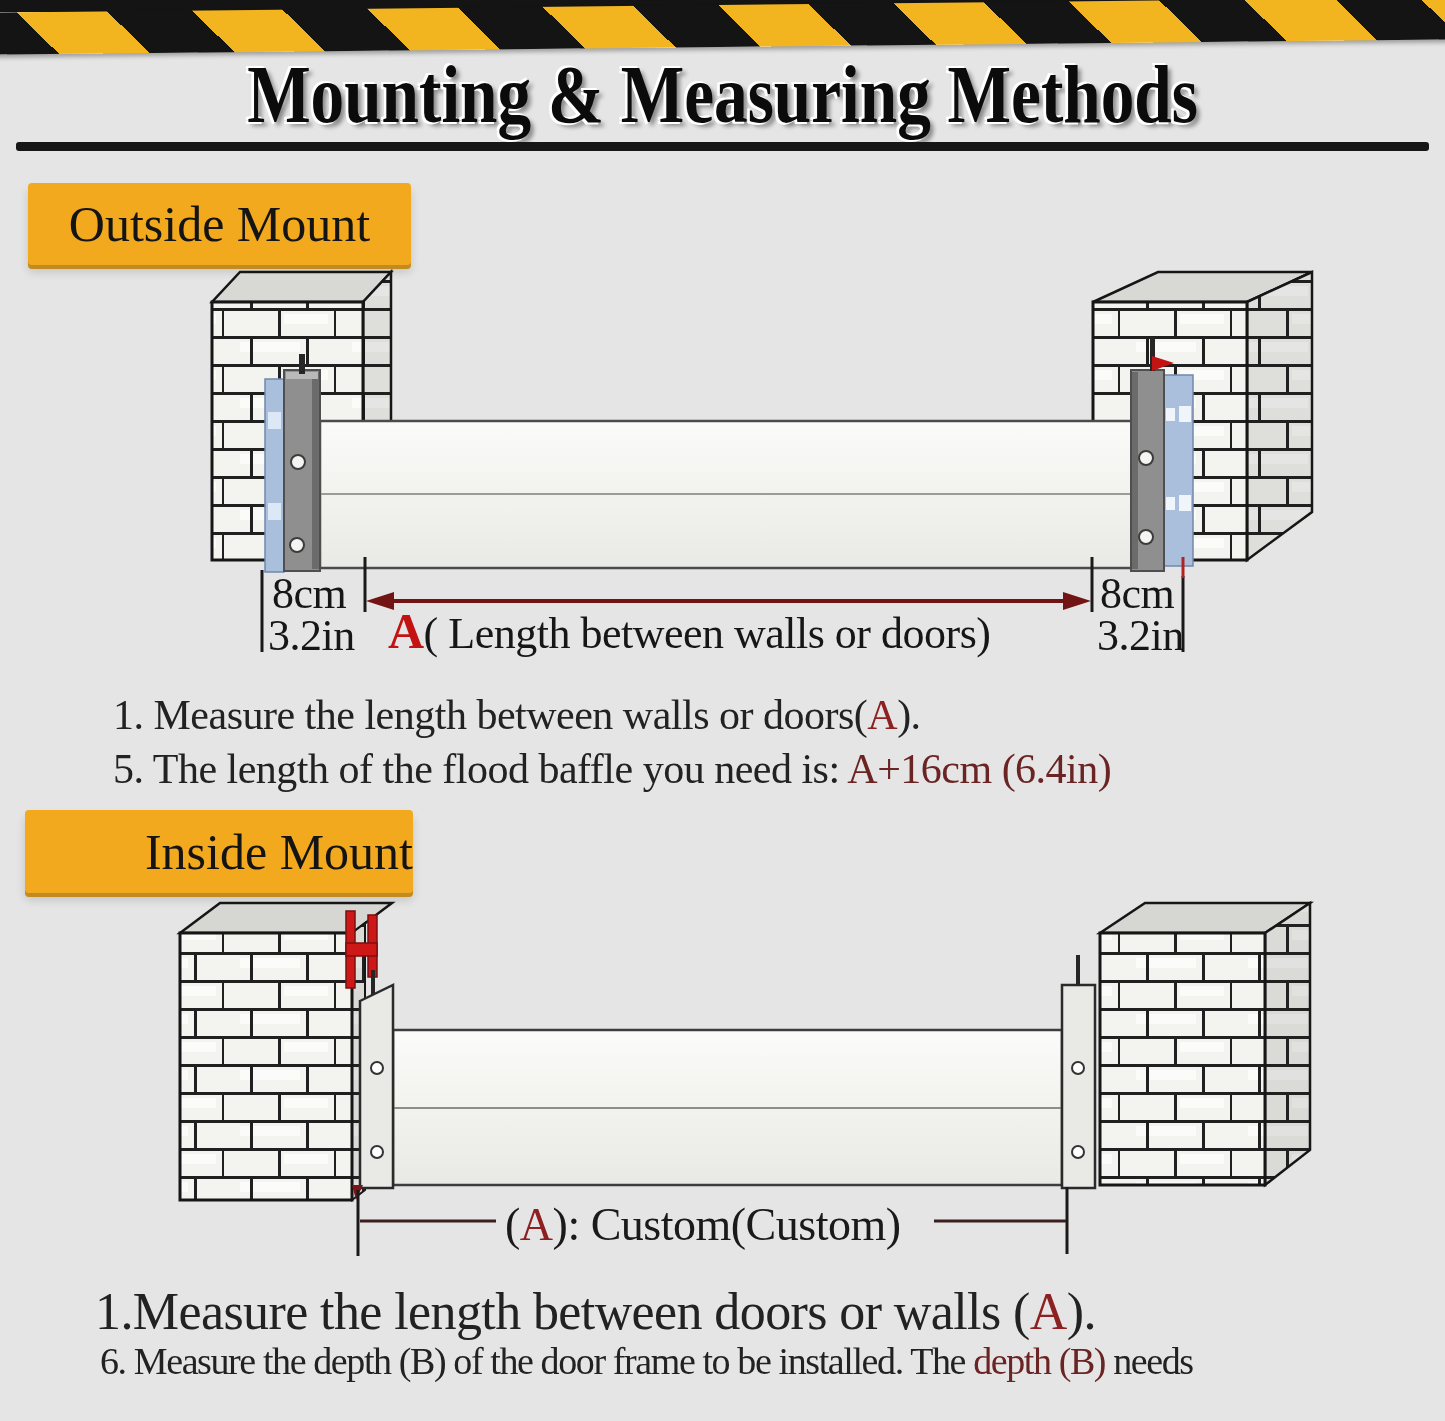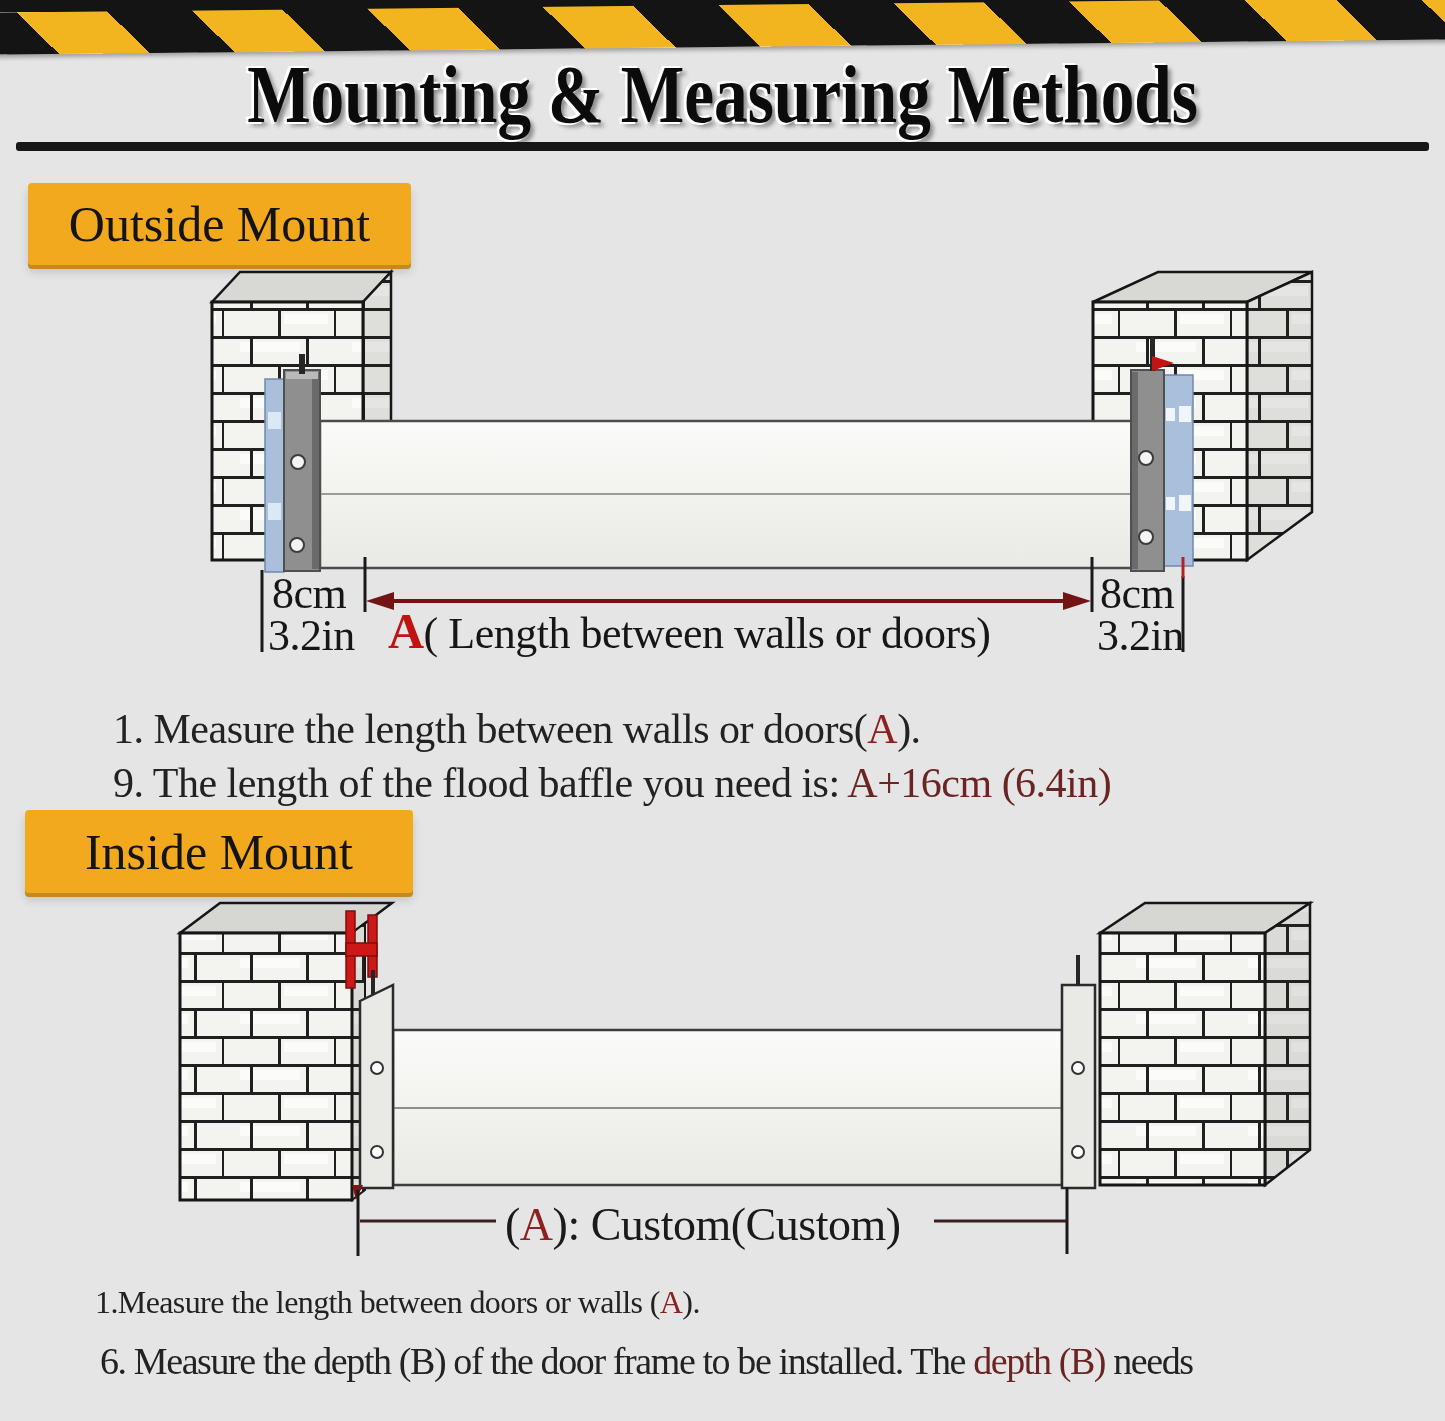--- a/index.html
+++ b/index.html
@@ -15,37 +15,37 @@
         text-align:center;font-weight:700;font-size:82px;color:#0b0b0b;
         transform:scaleX(0.82);transform-origin:50% 50%;
         text-shadow:-3px -2px 0 #ffffff,-3px 2px 0 #ffffff,4px 4px 5px rgba(0,0,0,.40);}
   .title-bar{position:absolute;top:142px;left:16px;width:1413px;height:9px;background:#161616;border-radius:3px;}
 
   
   .badge{position:absolute;display:flex;align-items:center;justify-content:center;
         background:#f2a91e;border-radius:4px;font-size:50px;color:#141414;
         box-shadow:0 4px 0 rgba(193,132,14,.9),0 7px 10px rgba(0,0,0,.15);}
   .badge-outside{left:28px;top:183px;width:383px;height:82px;}
-  .badge-inside{left:25px;top:810px;width:388px;height:83px;}
+  .badge-inside{left:25px;top:810px;width:388px;height:83px;justify-content:flex-end;}
 
   
   .m{position:absolute;font-size:44px;line-height:1;color:#161616;letter-spacing:-0.5px;}
   .spanlabel{position:absolute;left:388px;top:606px;font-size:44px;line-height:1;
         color:#161616;letter-spacing:-0.5px;white-space:nowrap;}
   .spanlabel .biga{color:#c31212;font-weight:700;font-size:50px;}
   .depthlabel{position:absolute;left:390px;top:918px;font-size:42px;line-height:1.1;
         color:#5a2121;letter-spacing:-0.5px;white-space:nowrap;}
   .depthlabel .gt{font-size:58px;vertical-align:-7px;}
   .lenlabel{position:absolute;left:505px;top:1202px;font-size:46px;line-height:1;
         color:#1a1a1a;letter-spacing:-0.5px;white-space:nowrap;}
   .lenlabel .a{color:#8d2020;}
 
   
   .step{position:absolute;font-size:42px;line-height:1;color:#222222;
-        letter-spacing:-0.5px;white-space:nowrap;margin-top:14px;}
+        letter-spacing:-0.5px;white-space:nowrap;}
   .step2{position:absolute;font-size:38px;line-height:1;color:#222222;
         letter-spacing:-1.4px;white-space:nowrap;}
   .em-red{color:#8d2020;}
   .em-maroon{color:#6b2424;}
 
   svg{position:absolute;left:0;top:0;}
 </style>
 </head>
 <body>
 
@@ -188,27 +188,27 @@
   <div class="m" style="left:1097px;top:614px">3.2in</div>
 
   <div class="spanlabel">
     <span class="biga">A</span><span>( Length between walls or doors)</span>
   </div>
 
   <div class="step" style="left:113px;top:694px">
     <span>1. Measure the length between walls or doors(</span><span class="em-red">A</span><span>).</span>
   </div>
   <div class="step" style="left:113px;top:748px">
-    <span>9. The length of the flood baffle you need is: </span><span class="em-maroon">A+16cm (6.4in)</span>
+    <span>5. The length of the flood baffle you need is: </span><span class="em-maroon">A+16cm (6.4in)</span>
   </div>
 
   <div class="lenlabel">
     <span>(</span><span class="a">A</span><span>): Custom(Custom)</span>
   </div>
 
-  <div class="step2" style="left:95px;top:1286px;font-size:32px;letter-spacing:-0.6px">
+  <div class="step2" style="left:95px;top:1286px;font-size:52px;letter-spacing:-0.6px">
     <span>1.Measure the length between doors or walls (</span><span class="em-red">A</span><span>).</span>
   </div>
   <div class="step2" style="left:100px;top:1342px">
     <span>6. Measure the depth (B) of the door frame to be installed. The </span><span class="em-maroon">depth (B)</span><span> needs</span>
   </div>
 
 </div>
 
 </body></html>

